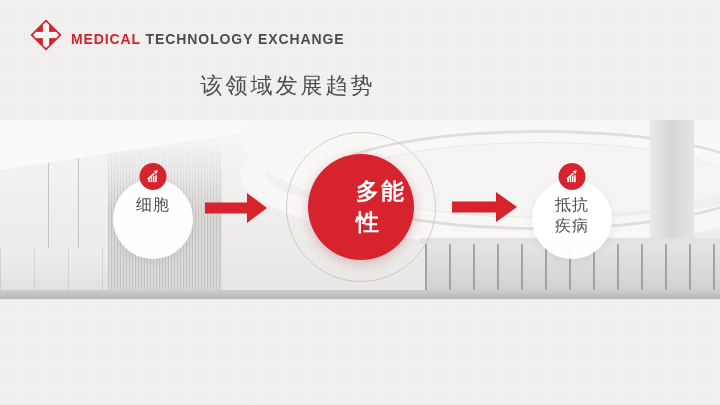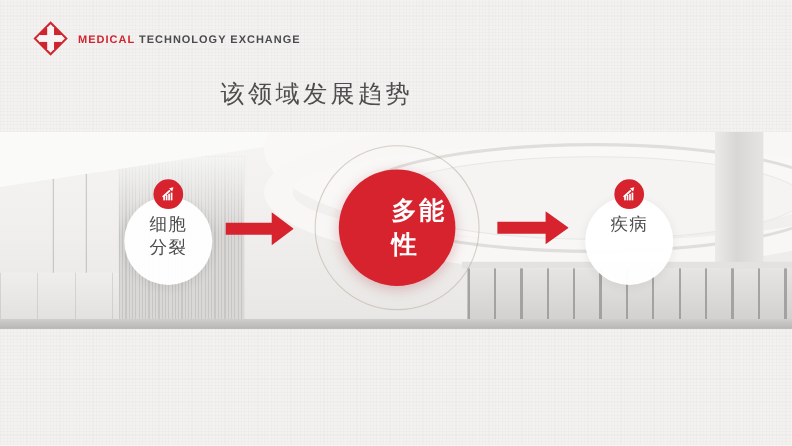--- a/index.html
+++ b/index.html
@@ -9,21 +9,21 @@
   .slide {
     position:relative; width:720px; height:405px; overflow:hidden;
     background-color:#f3f2f0;
     background-image:
       repeating-linear-gradient(0deg, rgba(0,0,0,0.015) 0 1px, transparent 1px 3px),
       repeating-linear-gradient(90deg, rgba(0,0,0,0.015) 0 1px, transparent 1px 3px);
   }
 
   
   .logo-icon { position:absolute; left:29px; top:18px; width:34px; height:34px; }
-  .logo-text { position:absolute; left:71px; top:31px; font-size:10px; font-weight:bold;
+  .logo-text { position:absolute; left:71px; top:31px; font-size:14px; font-weight:bold;
                letter-spacing:0.9px; white-space:nowrap; }
   .logo-text .primary { color:#d0242e; }
   .logo-text .secondary { color:#4a4c4f; }
 
   
   .title { position:absolute; top:71px; left:0; width:576px; text-align:center;
            font-size:22px; letter-spacing:3px; color:#4d4d4d; font-weight:400; }
 
   
   .photo { position:absolute; left:0; top:120px; width:720px; height:179px; overflow:hidden; }
@@ -147,21 +147,20 @@
           <rect x="10.2" y="14.5" width="2.2" height="7"></rect>
           <rect x="13.4" y="13" width="2.2" height="8.5"></rect>
           <rect x="16.6" y="11.5" width="2.2" height="10"></rect>
         </g>
         <path d="M7 16.5 L15 9.3" stroke="#ffffff" stroke-width="2.4" stroke-linecap="round" fill="none"></path>
         <polygon points="20.2,4.7 18.5,10.2 14.5,5.8" fill="#ffffff"></polygon>
       </svg>
     </div>
     <div class="node-text">
       <span>细胞</span>
-      <span>分裂</span>
     </div>
   </div>
 
   <div class="node c-red">
     <span class="node-label-big">多能性</span>
   </div>
 
   <div class="node white c-right">
     <div class="badge">
       <svg viewBox="0 0 27 27">
@@ -169,18 +168,19 @@
           <rect x="7" y="16" width="2.2" height="5.5"></rect>
           <rect x="10.2" y="14.5" width="2.2" height="7"></rect>
           <rect x="13.4" y="13" width="2.2" height="8.5"></rect>
           <rect x="16.6" y="11.5" width="2.2" height="10"></rect>
         </g>
         <path d="M7 16.5 L15 9.3" stroke="#ffffff" stroke-width="2.4" stroke-linecap="round" fill="none"></path>
         <polygon points="20.2,4.7 18.5,10.2 14.5,5.8" fill="#ffffff"></polygon>
       </svg>
     </div>
     <div class="node-text">
+      <span>抵抗</span>
       <span>疾病</span>
     </div>
   </div>
 
 
 </div>
 
 </body></html>

